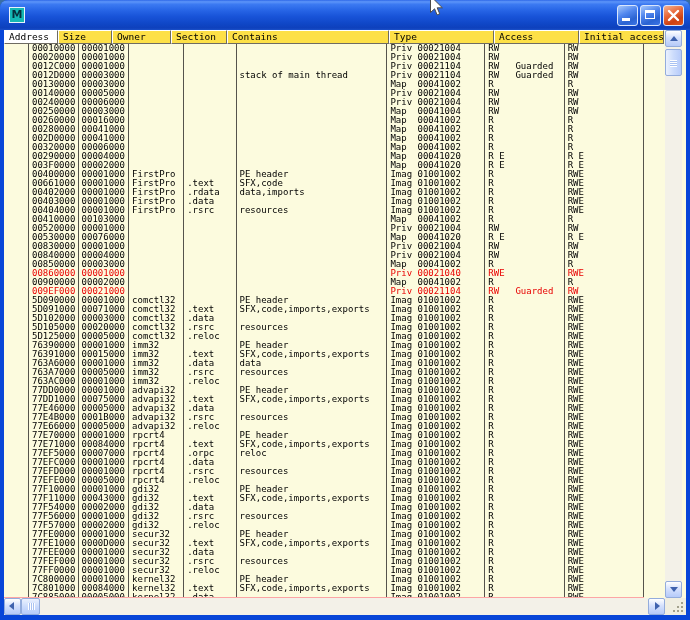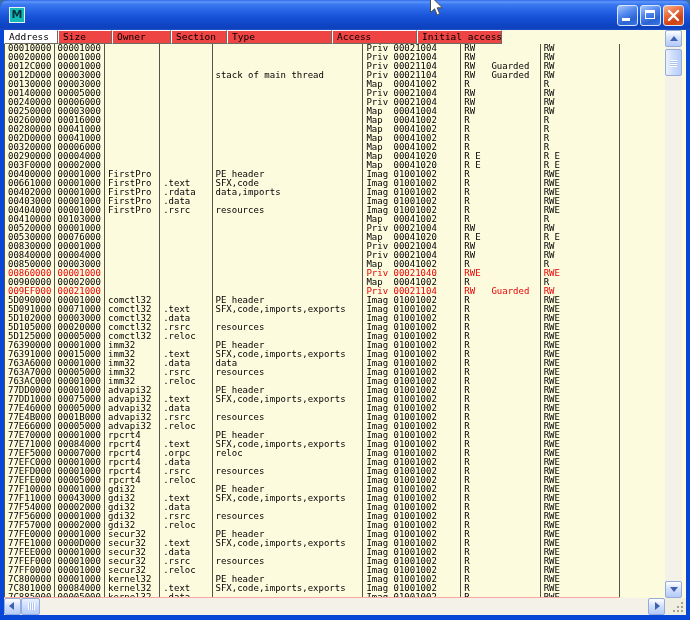--- a/index.html
+++ b/index.html
@@ -20,31 +20,31 @@
   .tbtn.minb,.tbtn.maxb{background:linear-gradient(155deg,#A6C8FB 0%,#5086EE 40%,#2A63D2 72%,#3C75E6 100%);}
   .tbtn.closeb{background:linear-gradient(155deg,#F6B491 0%,#E96A3C 40%,#CD4113 72%,#E0581F 100%);}
   .glyph-min{position:absolute;left:4px;bottom:4px;width:8px;height:3px;background:#FFFFFF;}
   .glyph-max{position:absolute;left:4px;top:4px;width:10px;height:9px;box-sizing:border-box;
     border:1px solid #FFFFFF;border-top-width:3px;}
   .glyph-close{position:absolute;left:3px;top:3px;}
   
   .client{position:absolute;left:4px;top:30px;width:682px;height:585px;background:#FCFBDE;}
   
   .header-row{position:absolute;left:0;top:0;height:26px;display:flex;}
-  .hcell{box-sizing:border-box;height:14px;background:#ef4444;
+  .hcell{box-sizing:border-box;height:14px;background:#fde047;
     border-top:1px solid #FFFFFF;border-left:1px solid #FFFFFF;
     border-right:1px solid #6E6B62;border-bottom:1px solid #6E6B62;
     font-size:9.5px;line-height:12px;color:#000;padding-left:4px;
     overflow:hidden;white-space:pre;}
   .hcell.sorted{background:#FFFFFF;}
   .c0{width:54px}.c1{width:54px}.c2{width:59px}.c3{width:56px}
   .c4{width:162px}.c5{width:105px}.c6{width:85px}.c7{width:85px}
   
   .grid{position:absolute;left:0;top:14px;width:616px;height:553px;overflow:hidden;
-    border-bottom:5px solid #fca5a5;}
+    border-bottom:5px solid #fca5a5;padding-left:24px;}
   .row{display:flex;height:9px;}
   .cell{box-sizing:border-box;height:9px;border-right:1px solid #55534C;
     padding-left:3px;font-size:9px;line-height:9px;white-space:pre;overflow:hidden;color:#000;}
   .cell.c0{border-left:1px solid #55534C;}
   .row.red .cell{color:#E80000;}
   
   .vscroll{position:absolute;left:661px;top:0;width:17px;height:568px;background:#F3F1E8;}
   .hscroll{position:absolute;left:0;top:568px;width:661px;height:17px;background:#F3F1E8;}
   .sb{position:absolute;width:17px;height:17px;box-sizing:border-box;border-radius:2px;
     border:1px solid #93ACDC;background:linear-gradient(180deg,#FFFFFF 0%,#D5E1FD 45%,#B5CAF9 100%);}
@@ -102,20 +102,21 @@
     </div>
   </div>
 
   <div class="client">
 
     <div class="header-row">
       <div class="hcell c0 sorted">Address</div>
       <div class="hcell c1">Size</div>
       <div class="hcell c2">Owner</div>
       <div class="hcell c3">Section</div>
+      <div class="hcell c4">Contains</div>
       <div class="hcell c5">Type</div>
       <div class="hcell c6">Access</div>
       <div class="hcell c7">Initial access</div>
     </div>
 
     <div class="grid" id="grid">
         <div class="row">
           <div class="cell c0">00010000</div>
           <div class="cell c1">00001000</div>
           <div class="cell c2"></div>

